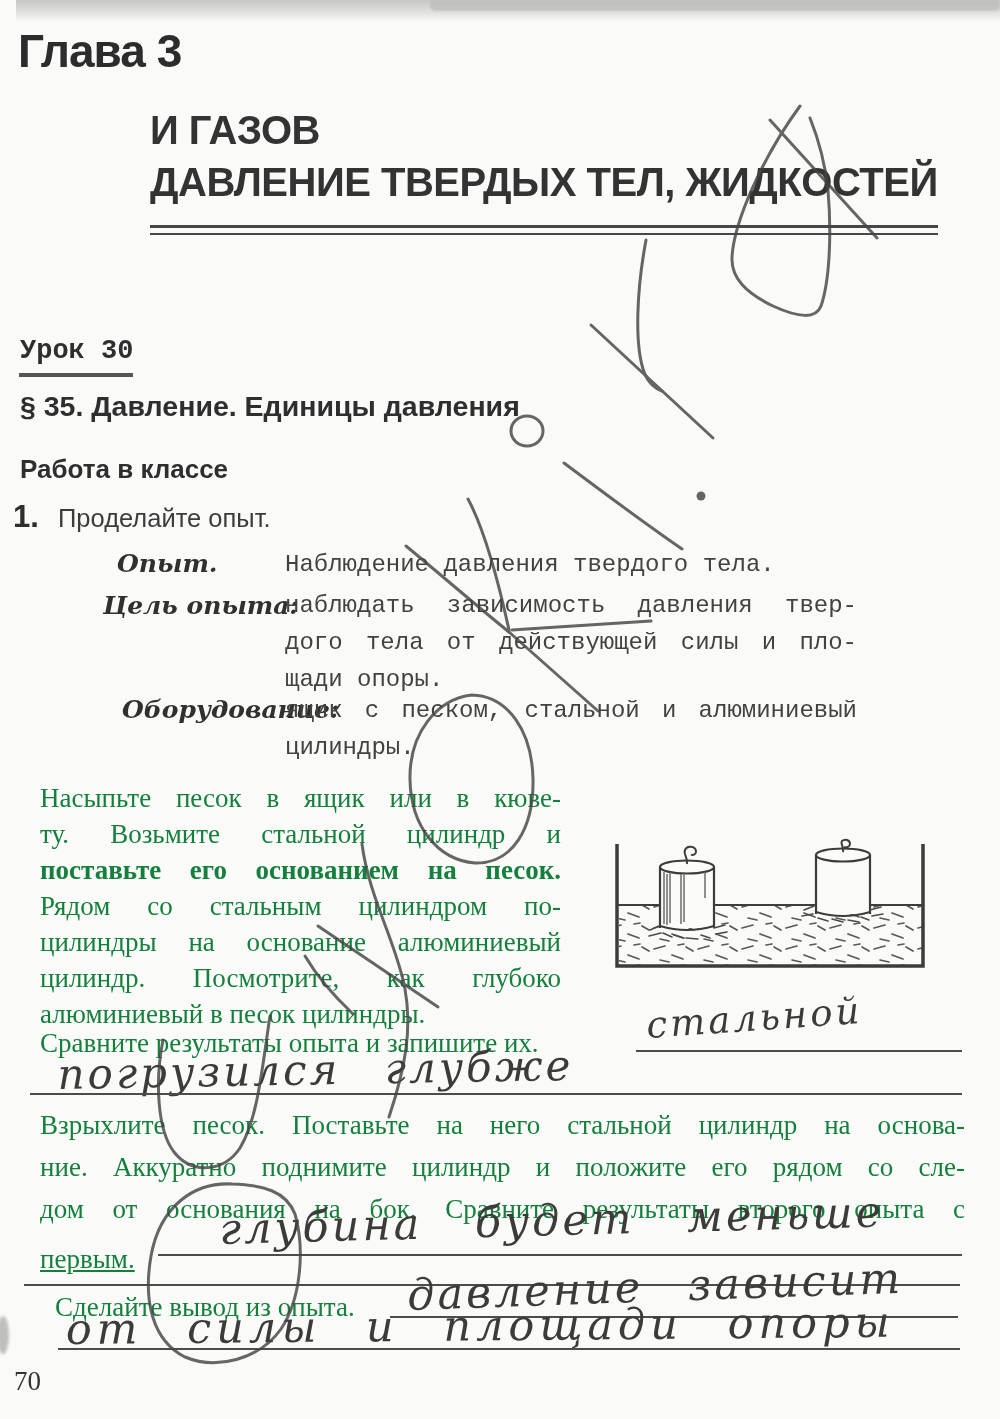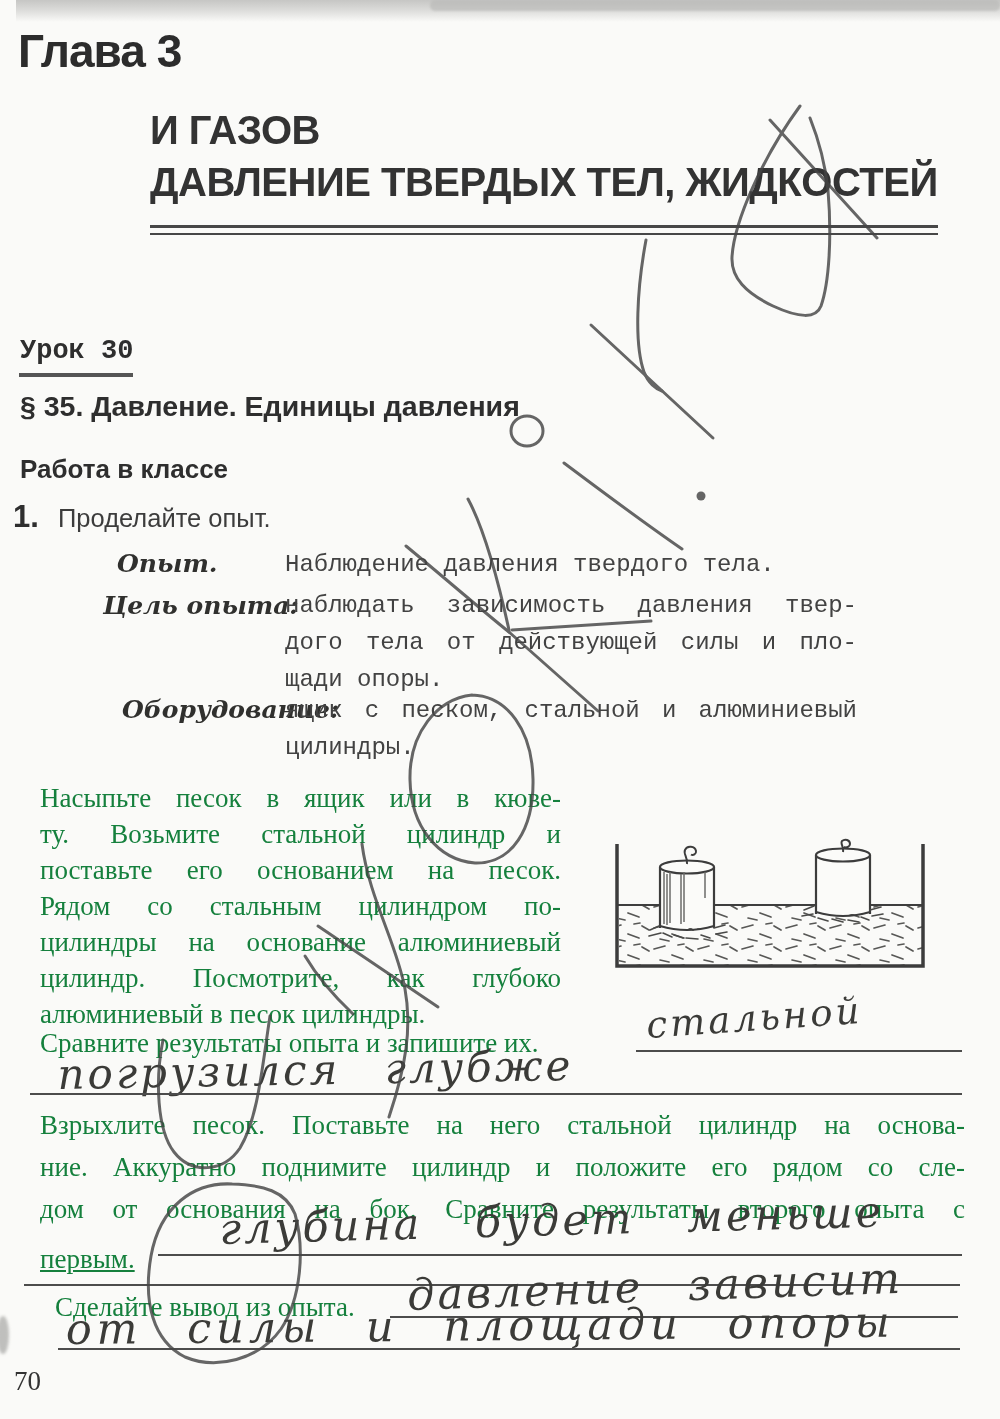--- a/index.html
+++ b/index.html
@@ -31,21 +31,21 @@
   #label-opyt{left:117px;top:549px;}
   #label-tsel{left:103px;top:591px;}
   #label-oborudovanie{left:96px;top:695px;margin-left:26px;}
   .mono-line{left:285px;width:572px;font-family:"Liberation Mono",monospace;font-size:24px;color:#424242;}
   .jl{text-align:justify;text-align-last:justify;}
   #mono1{top:551px;} #mono2{top:592px;} #mono3{top:629px;}
   #mono4{top:666px;} #mono5{top:697px;} #mono6{top:734px;}
   
   .serif-line{font-family:"Liberation Serif",serif;font-size:27px;color:#15803d;}
   .p1{left:40px;width:521px;}
-  #p1l0{top:783px;}#p1l1{top:819px;}#p1l2{top:855px;}#p1l3{top:891px;}
+  #p1l0{top:783px;}#p1l1{top:819px;}#p1l2{top:855px;font-weight:bold;}#p1l3{top:891px;}
   #p1l4{top:927px;}#p1l5{top:963px;}#p1l6{top:999px;}
   #compare-prompt{left:40px;top:1028px;width:590px;}
   .p2{left:40px;width:925px;}
   #p2l0{top:1110px;}#p2l1{top:1152px;}#p2l2{top:1194px;}#p2l3{top:1244px;text-decoration:underline;}
   #conclusion-prompt{left:55px;top:1292px;width:345px;}
   #page-number{left:14px;top:1366px;font-family:"Liberation Serif",serif;font-size:27px;color:#333;}
   
   .rule{height:2.2px;background:#4c4c4c;}
   #line1{left:636px;top:1050px;width:326px;}
   #line2{left:30px;top:1093px;width:932px;}

